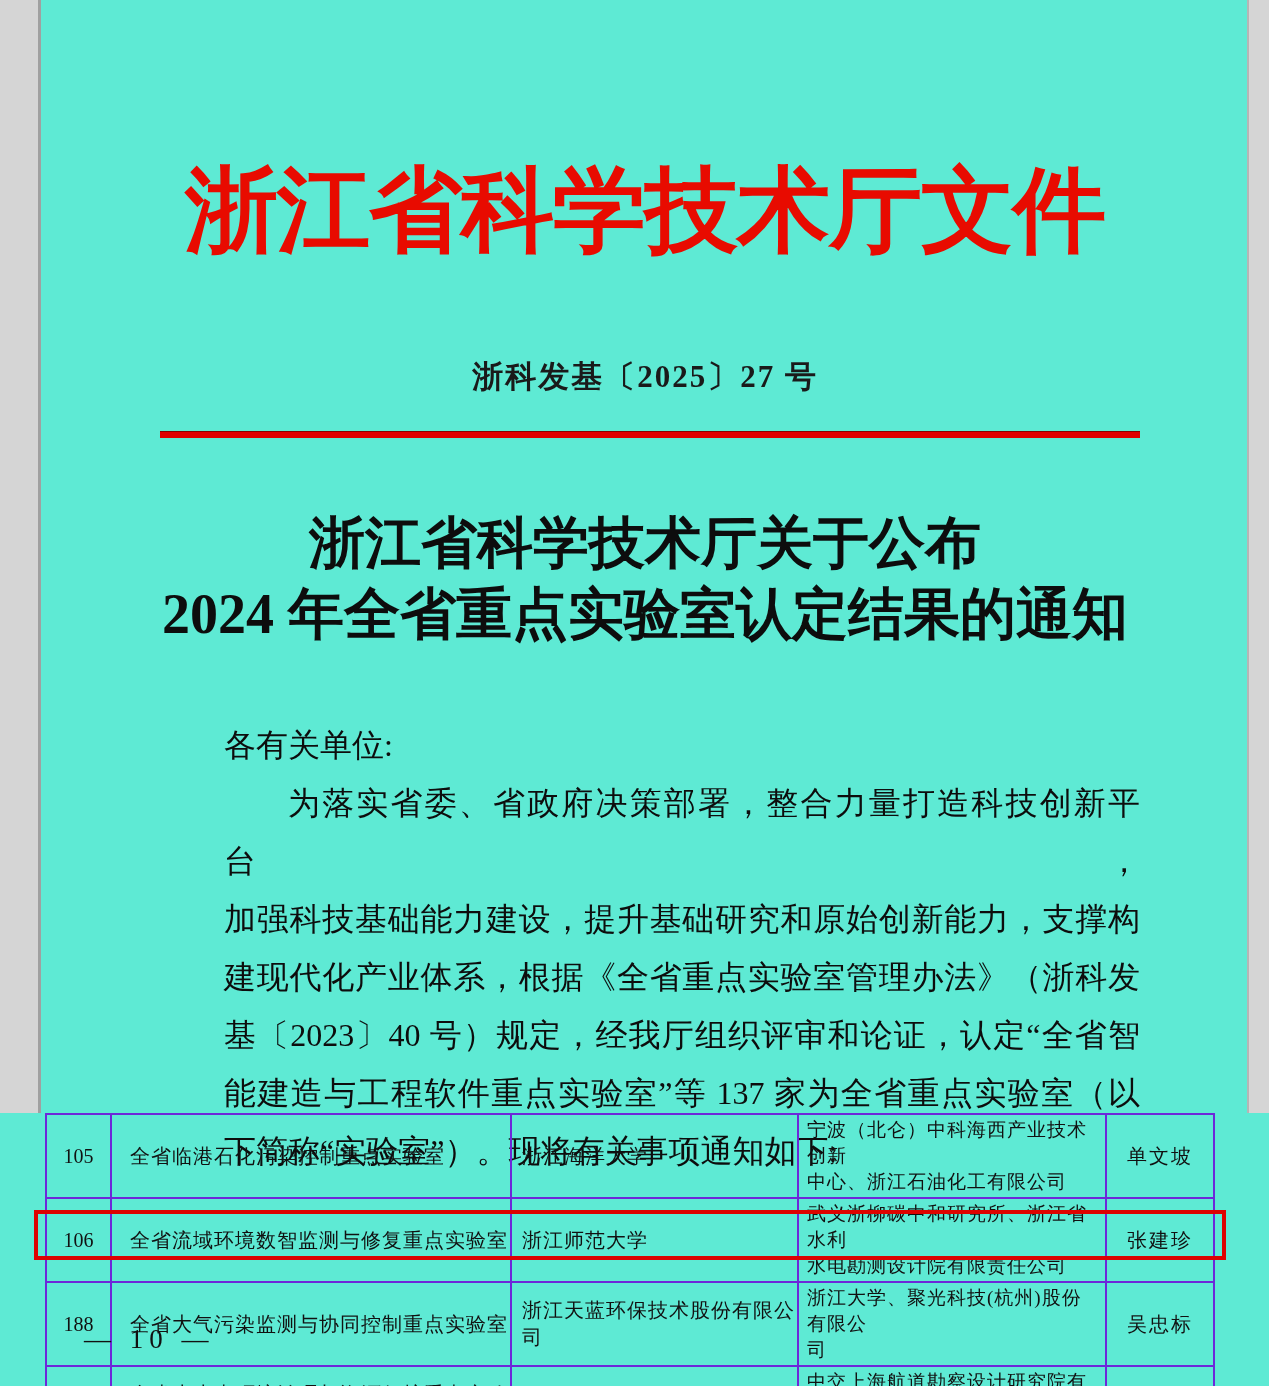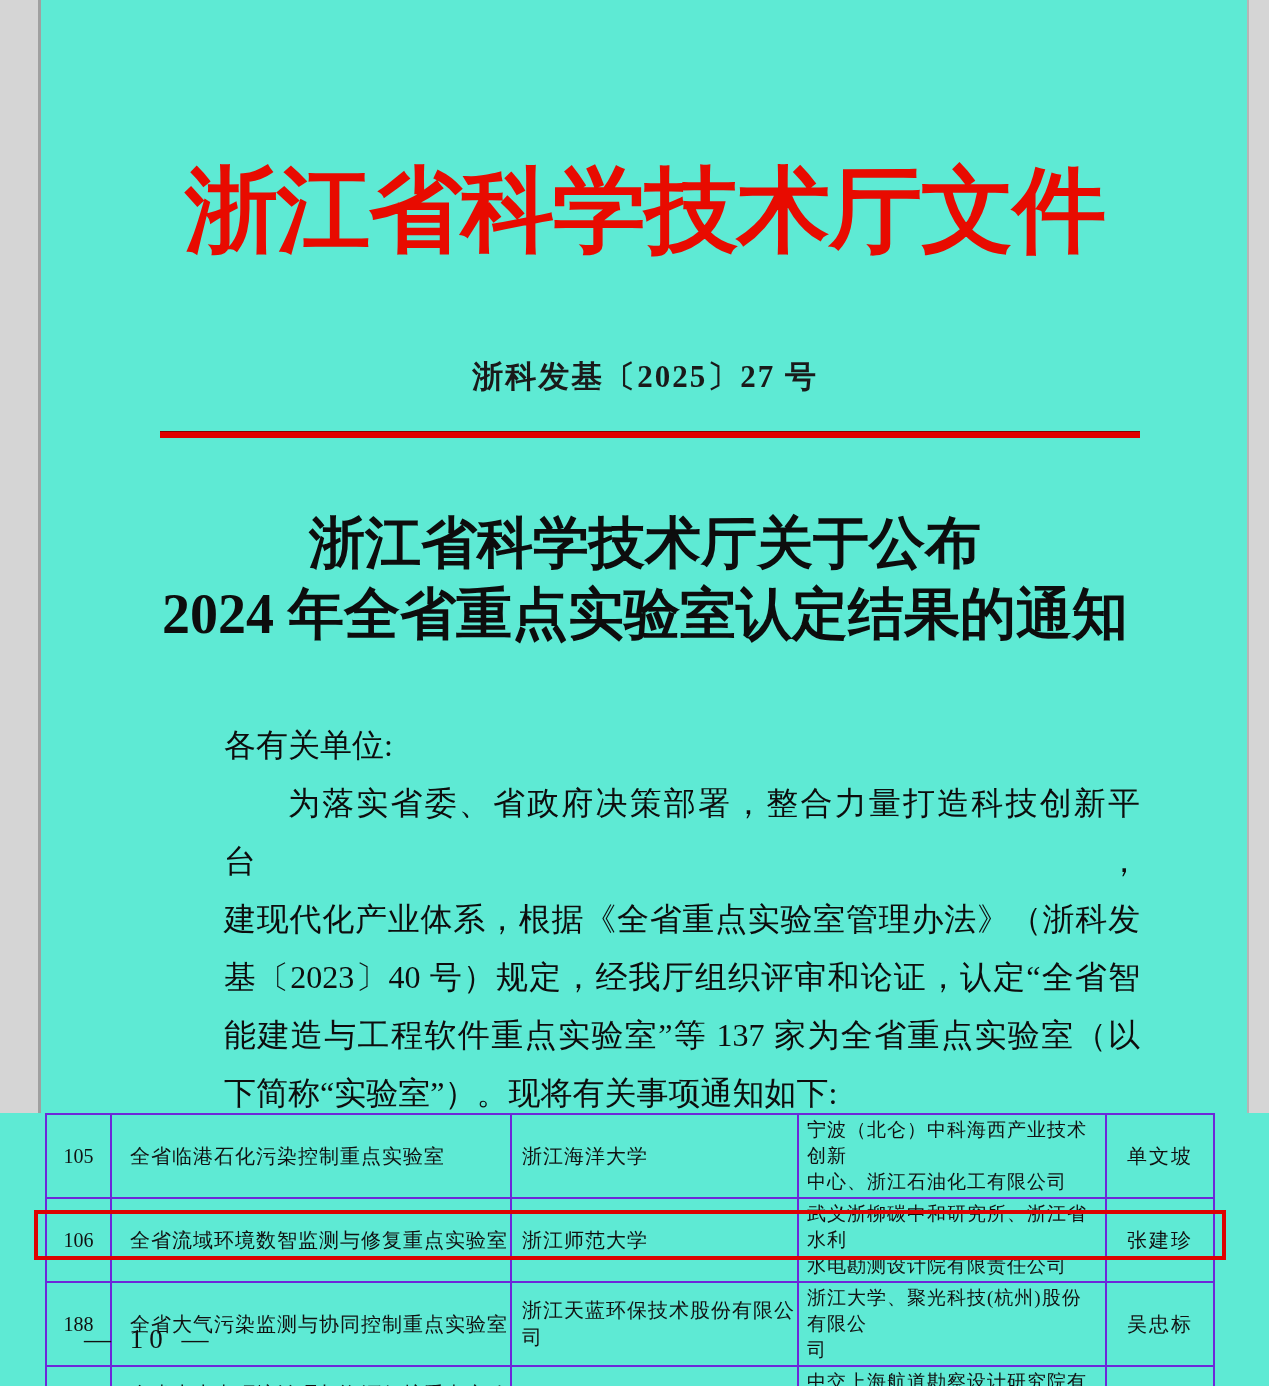--- a/index.html
+++ b/index.html
@@ -113,20 +113,21 @@
   <div class="red-divider"></div>
 
   <div class="notice-title">
     <div>浙江省科学技术厅关于公布</div>
     <div>2024 年全省重点实验室认定结果的通知</div>
   </div>
 
   <div class="body-text">
     <div class="body-line">各有关单位:</div>
     <div class="body-line fill indent">为落实省委、省政府决策部署，整合力量打造科技创新平台，</div>
+    <div class="body-line fill">加强科技基础能力建设，提升基础研究和原始创新能力，支撑构</div>
     <div class="body-line fill">建现代化产业体系，根据《全省重点实验室管理办法》（浙科发</div>
     <div class="body-line fill">基〔2023〕40 号）规定，经我厅组织评审和论证，认定“全省智</div>
     <div class="body-line fill">能建造与工程软件重点实验室”等 137 家为全省重点实验室（以</div>
     <div class="body-line">下简称“实验室”）。现将有关事项通知如下:</div>
   </div>
 
   <table class="lab-table">
     <colgroup>
       <col style="width:65px">
       <col style="width:400px">

